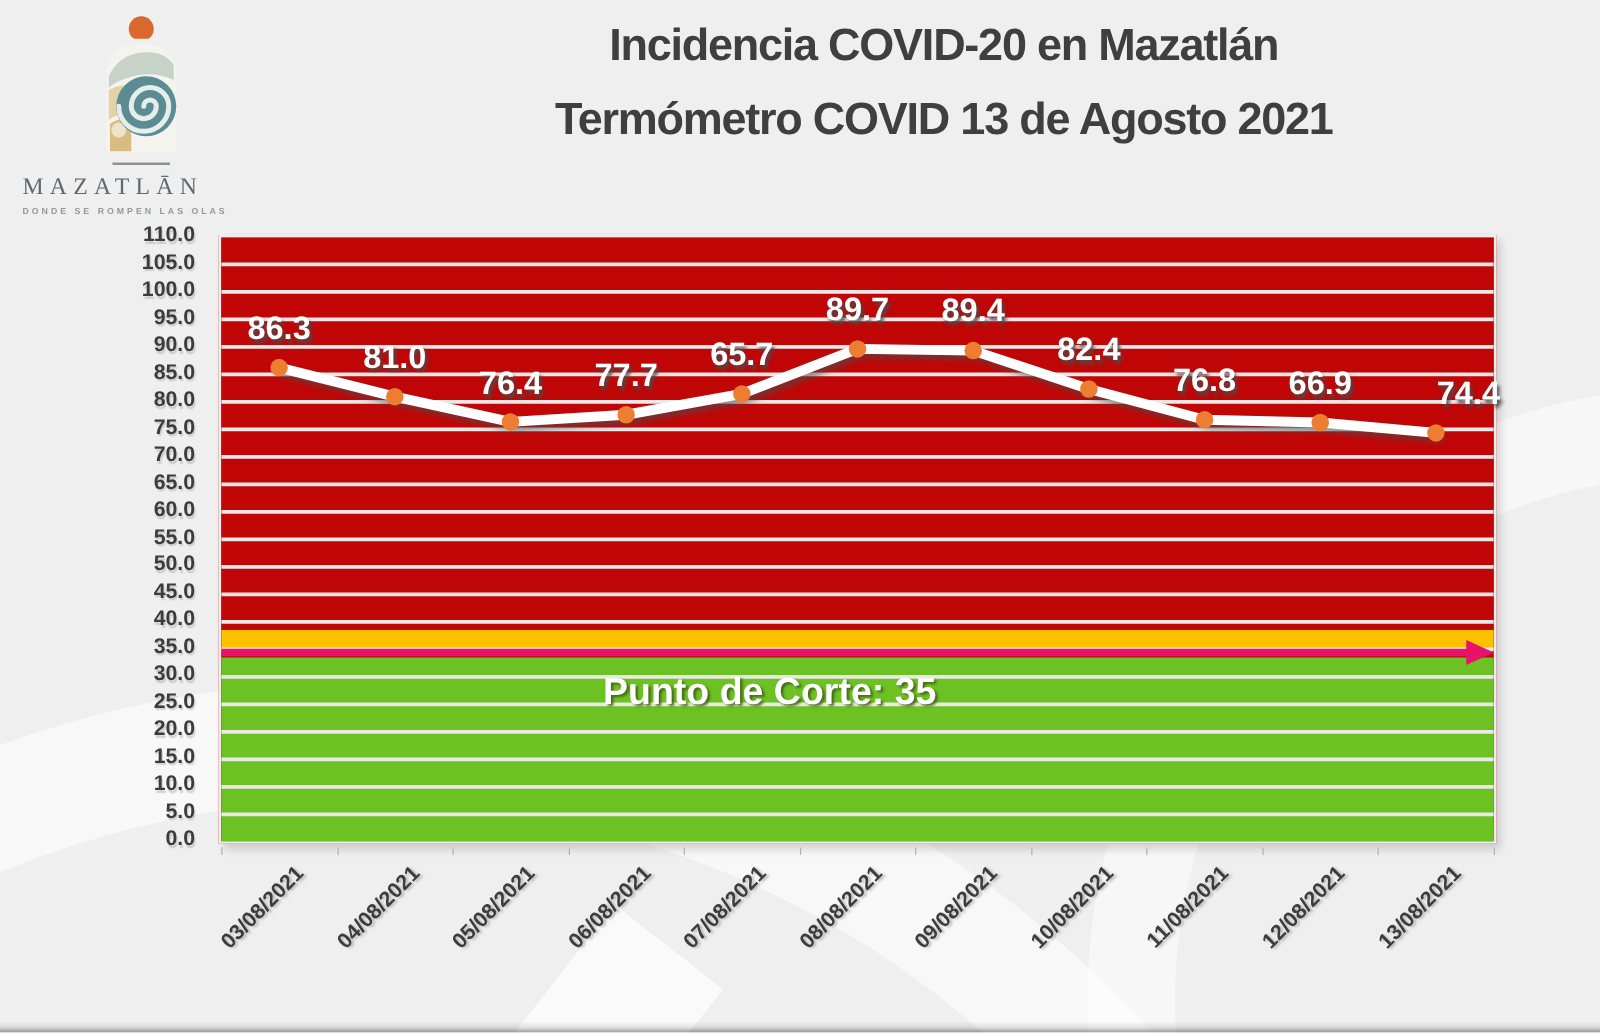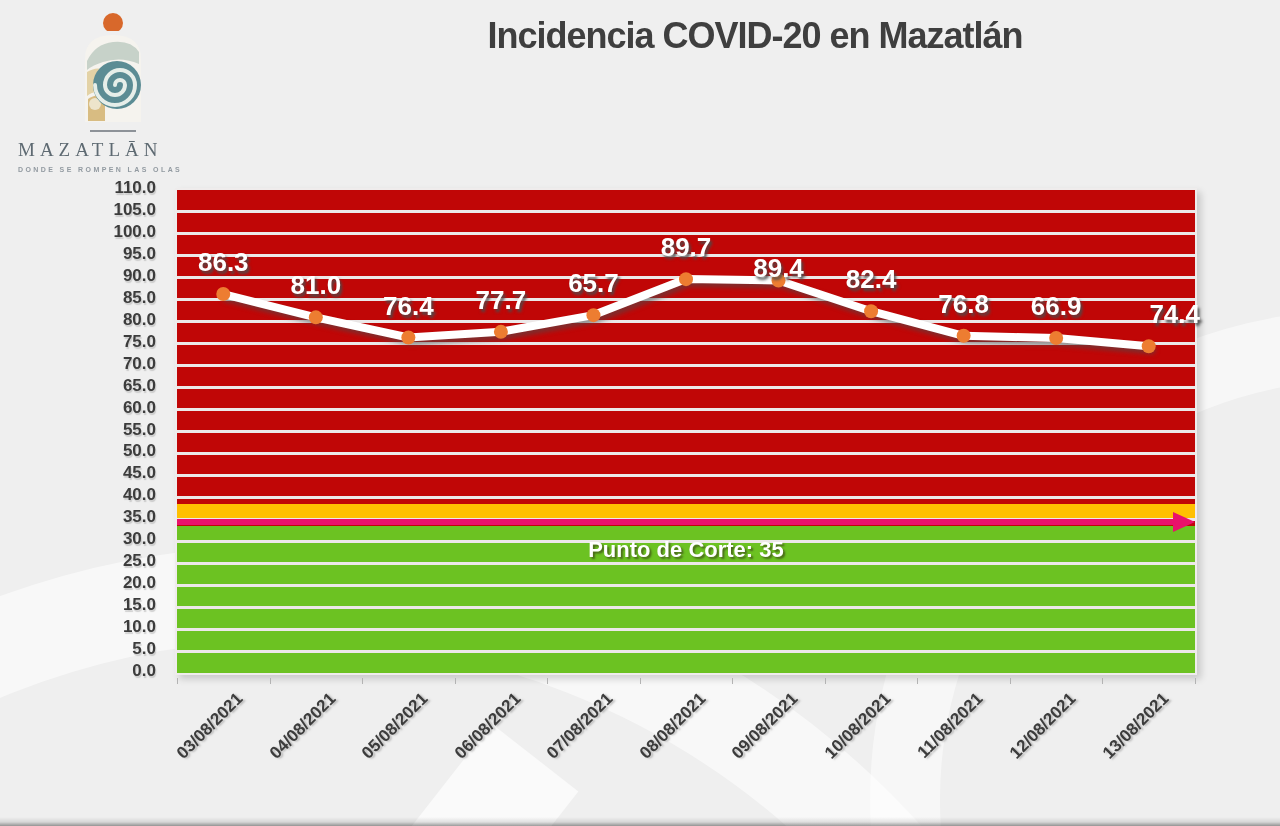--- a/index.html
+++ b/index.html
@@ -32,22 +32,22 @@
     position:absolute; left:175px; top:188px; width:1022px; height:487px;
     border:2px solid #efecec; background:#c00606; overflow:visible;
     box-shadow:4px 4px 7px rgba(0,0,0,0.16);
   }
   .plot-inner { position:absolute; left:0; top:0; right:0; bottom:0; overflow:hidden; }
   .zone { position:absolute; left:0; width:100%; }
   .gridline { position:absolute; left:0; width:100%; height:3px; background:#ece8e8; }
   .cutoff-line { position:absolute; left:0; height:6px; z-index:5; }
   .cutoff-arrow { position:absolute; width:0; height:0; z-index:6;
                   border-top:10px solid transparent; border-bottom:10px solid transparent; }
-  .cutoff-label { position:absolute; left:30%; width:40%; text-align:center; z-index:7;
-                  font-size:22px; font-weight:700; color:#ffffff;
+  .cutoff-label { position:absolute; left:30%; width:40%; text-align:left; z-index:7;
+                  font-size:30px; font-weight:700; color:#ffffff;
                   text-shadow:2px 2px 2px rgba(70,95,25,0.9); }
   .series-svg { position:absolute; left:0; top:0; z-index:8; overflow:visible; }
   .series-line { filter:drop-shadow(3px 4px 2px rgba(75,75,75,0.55)); }
   .pt-label { position:absolute; width:100px; text-align:center; z-index:9;
               font-size:26px; font-weight:700; color:#ffffff;
               text-shadow:2px 3px 3px rgba(75,75,75,0.95); }
 
   .y-axis { position:absolute; left:0; top:188px; width:162px; height:487px; }
   .ylab { position:absolute; right:6px; width:100%; text-align:right;
           font-size:17px; font-weight:700; color:#3c3c3c;
@@ -90,20 +90,21 @@
       <circle cx="35" cy="73" r="24" fill="#5b8c94"></circle>
       <path d="M33,73 a5,5 0 1 1 10,0 a10,10 0 1 1 -20,0 a15,15 0 1 1 30,0 a20,20 0 1 1 -40,0" fill="none" stroke="#e6eee9" stroke-width="4" stroke-linecap="round" clip-path="url(#shellClip)"></path>
     </svg>
     <div class="logo-rule"></div>
     <div class="logo-name">MAZATLĀN</div>
     <div class="logo-tagline">DONDE SE ROMPEN LAS OLAS</div>
   </div>
 
   <div class="titles">
     <div class="title-line">Incidencia COVID-20 en Mazatlán</div>
+    <div class="title-line">Termómetro COVID 13 de Agosto 2021</div>
   </div>
 
   <div class="y-axis">
       <div class="ylab" style="top: -10px;">110.0</div>
       <div class="ylab" style="top: 11.9545px;">105.0</div>
       <div class="ylab" style="top: 33.9091px;">100.0</div>
       <div class="ylab" style="top: 55.8636px;">95.0</div>
       <div class="ylab" style="top: 77.8182px;">90.0</div>
       <div class="ylab" style="top: 99.7727px;">85.0</div>
       <div class="ylab" style="top: 121.727px;">80.0</div>
@@ -168,21 +169,21 @@
         <circle cx="786.6363636363636" cy="145.77818181818185" r="7" fill="#ED7D31"></circle>
         <circle cx="879.1818181818181" cy="147.9736363636364" r="7" fill="#ED7D31"></circle>
         <circle cx="971.7272727272727" cy="156.31636363636363" r="7" fill="#ED7D31"></circle>
       </svg>
       <div class="pt-label" style="left: -3.72727px; top: 57.0645px;">86.3</div>
       <div class="pt-label" style="left: 88.8182px; top: 80.3364px;">81.0</div>
       <div class="pt-label" style="left: 181.364px; top: 100.535px;">76.4</div>
       <div class="pt-label" style="left: 273.909px; top: 94.8264px;">77.7</div>
       <div class="pt-label" style="left: 366.455px; top: 78.1409px;">65.7</div>
       <div class="pt-label" style="left: 459px; top: 42.1355px;">89.7</div>
-      <div class="pt-label" style="left: 551.545px; top: 43.4527px; margin-top: 20px;">89.4</div>
+      <div class="pt-label" style="left: 551.545px; top: 43.4527px;">89.4</div>
       <div class="pt-label" style="left: 644.091px; top: 74.1891px;">82.4</div>
       <div class="pt-label" style="left: 736.636px; top: 98.7782px;">76.8</div>
       <div class="pt-label" style="left: 829.182px; top: 100.974px;">66.9</div>
       <div class="pt-label" style="left: 923px; top: 109.316px; text-align: right;">74.4</div>
     </div>
 
   <div class="x-axis">
       <div class="xtick" style="left: 0px;"></div>
       <div class="xtick" style="left: 92.5455px;"></div>
       <div class="xtick" style="left: 185.091px;"></div>

